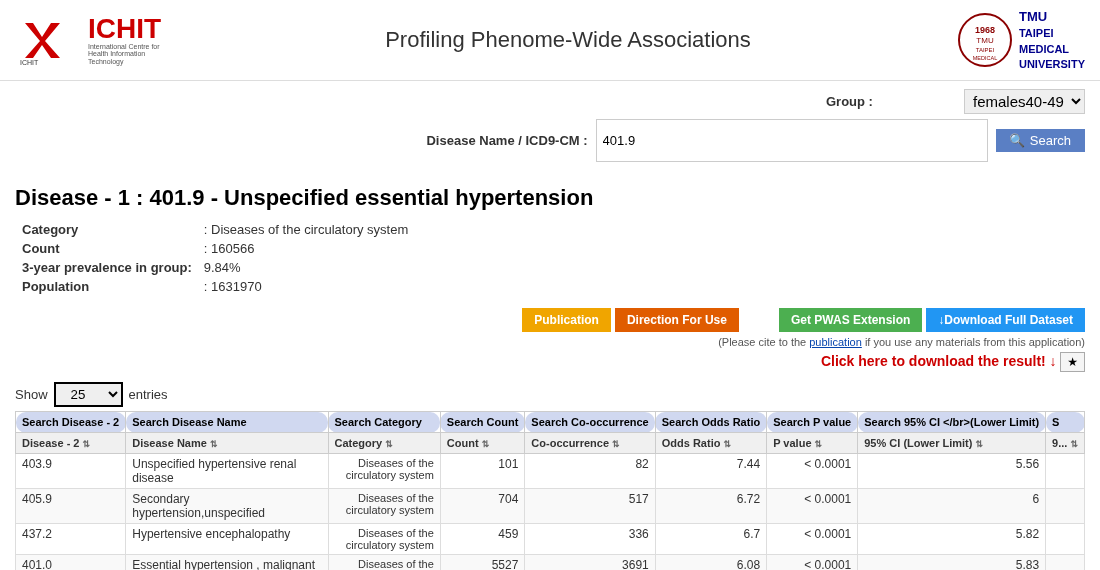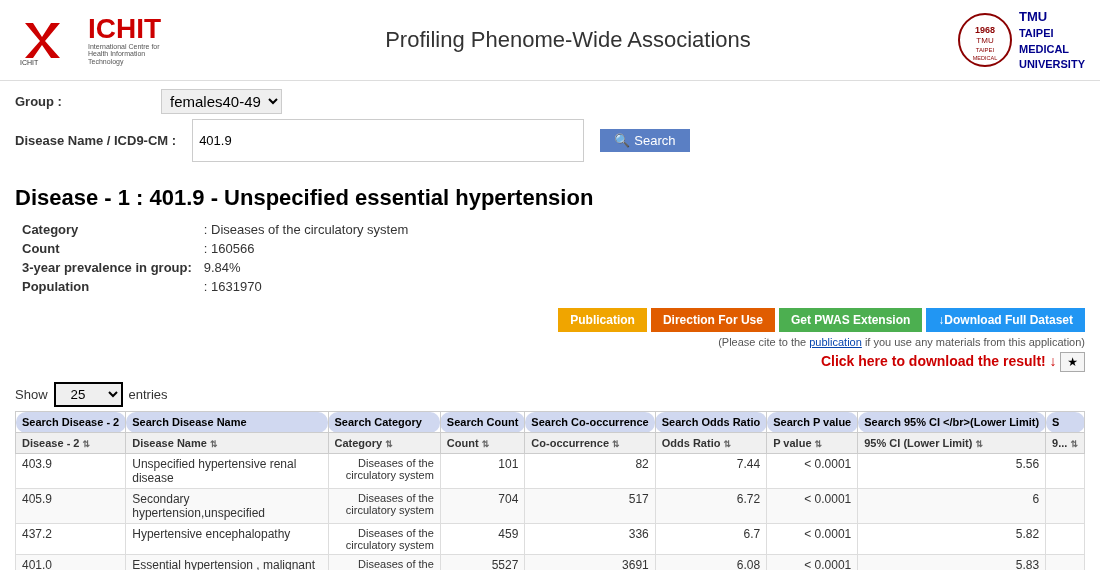--- a/index.html
+++ b/index.html
@@ -6,39 +6,39 @@
     body { font-family: Arial, sans-serif; font-size: 13px; background: #fff; color: #333; }
     
     
     .header { display: flex; align-items: center; justify-content: space-between; padding: 8px 15px; border-bottom: 1px solid #ddd; }
     .header-logo { display: flex; align-items: center; gap: 8px; }
     .header-title { font-size: 22px; color: #333; font-weight: normal; }
     .header-right { display: flex; align-items: center; gap: 6px; }
 
     
     .controls { padding: 8px 15px; }
-    .control-row { display: flex; align-items: center; gap: 16px; margin-bottom: 5px; }
+    .control-row { display: flex; align-items: center; gap: 8px; margin-bottom: 5px; justify-content: flex-end; }
     .control-label { font-weight: bold; min-width: 130px; }
     .group-select { border: 1px solid #ccc; padding: 2px 4px; font-size: 15px; }
     .search-input { border: 1px solid #ccc; padding: 13px 6px; font-size: 13px; width: 392px; }
     .search-btn { background: #5a7fc4; color: white; border: none; padding: 4px 14px; cursor: pointer; font-size: 13px; display: flex; align-items: center; gap: 4px; }
 
     
     .disease-title { padding: 10px 15px 5px; }
     .disease-title h2 { font-size: 22px; font-weight: bold; color: #000; }
     .disease-info { padding: 3px 15px; }
     .disease-info table { border: none; }
     .disease-info td { padding: 1px 5px; vertical-align: top; }
     .disease-info .bold { font-weight: bold; }
 
     
     .action-bar { display: flex; align-items: center; justify-content: flex-end; padding: 8px 15px 2px; gap: 4px; }
     .btn-pub { background: #f0a500; color: white; border: none; padding: 5px 12px; cursor: pointer; font-size: 12px; font-weight: bold; }
     .btn-dir { background: #e05c00; color: white; border: none; padding: 5px 12px; cursor: pointer; font-size: 12px; font-weight: bold; }
-    .btn-pwas { background: #4CAF50; color: white; border: none; padding: 5px 12px; cursor: pointer; font-size: 12px; font-weight: bold; }
+    .btn-pwas { background: #4CAF50; color: white; border: none; padding: 5px 12px; cursor: pointer; font-size: 12px; font-weight: bold; margin-left: 36px; }
     .btn-download { background: #2196F3; color: white; border: none; padding: 5px 12px; cursor: pointer; font-size: 12px; font-weight: bold; }
     .cite-text { text-align: right; padding: 2px 15px; font-size: 11px; color: #555; }
     .cite-text a { color: #0645ad; }
     .download-link { text-align: right; padding: 2px 15px; }
     .download-link a { color: #cc0000; font-weight: bold; font-size: 14px; text-decoration: none; }
 
     
     .table-controls { display: flex; align-items: center; gap: 6px; padding: 8px 15px 4px; }
     .show-label { font-size: 13px; }
     .entries-select { border: 2px solid #000000; padding: 2px 11px; }

